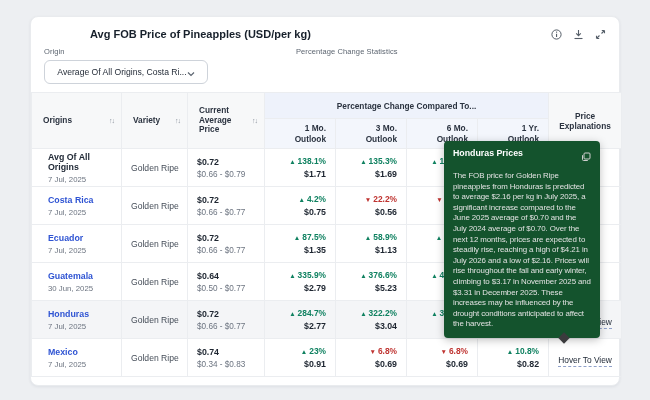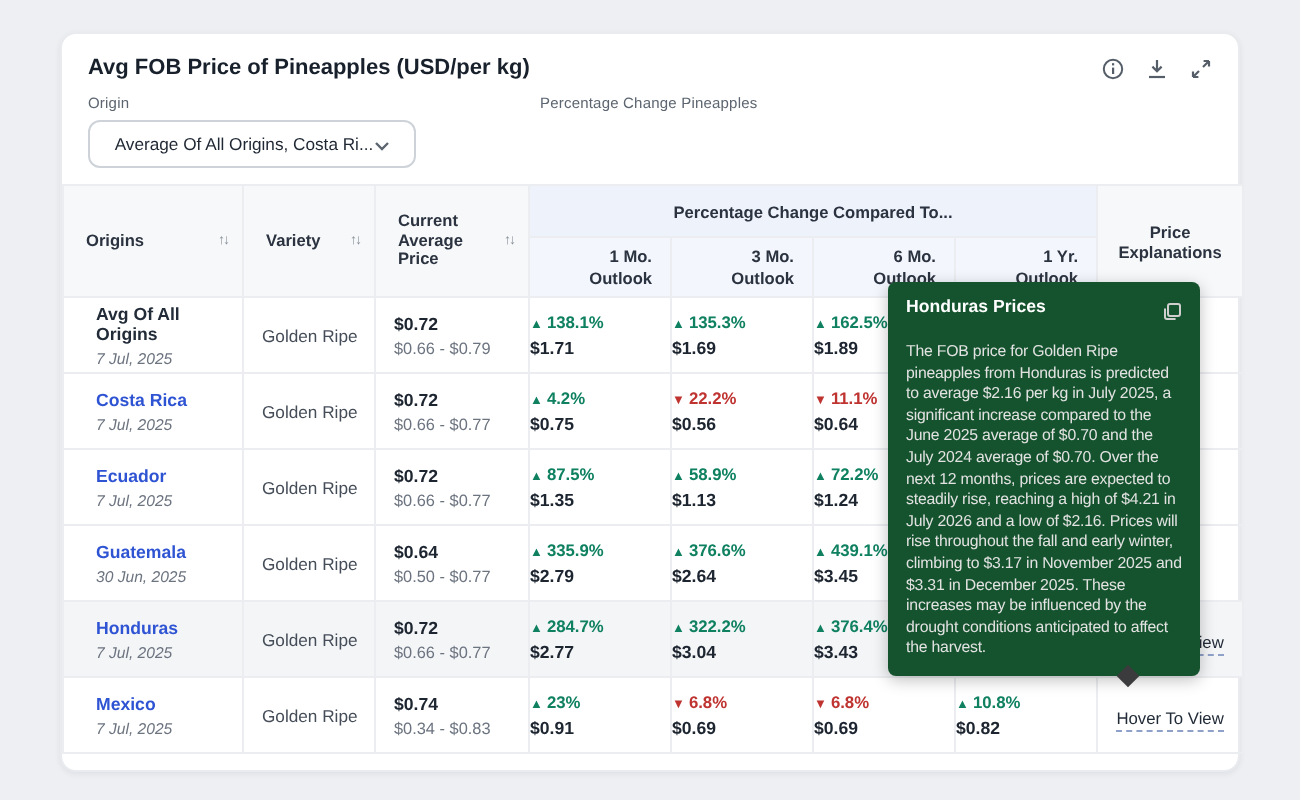--- a/index.html
+++ b/index.html
@@ -16,26 +16,27 @@
     width: 590px; height: 370px;
     background: #fff;
     border-radius: 8px;
     border: 1px solid #e9ebee;
     box-shadow: 0 1px 3px rgba(20,30,50,.07);
     overflow: visible;
   }
   .card-header {
     display: flex; justify-content: space-between; align-items: center;
     padding: 11px 13px 4px 13px;
+    margin-left: 46px;
   }
   .page-title { font-size: 11px; font-weight: bold; color: #17202b; }
   .hdr-icons { display: flex; gap: 11px; align-items: center; }
   .hdr-icons svg { display: block; cursor: pointer; }
 
-  .controls { display: flex; padding: 3px 13px 8px 13px; gap: 62px; }
+  .controls { display: flex; padding: 3px 13px 8px 13px; gap: 88px; }
   .ctl-label { font-size: 7.5px; color: #5c6570; margin-bottom: 4px; letter-spacing: .1px; }
   .origin-select {
     width: 164px; height: 24px;
     border: 1px solid #ced3da; border-radius: 6px;
     display: flex; align-items: center; justify-content: center;
     padding: 0 8px; cursor: pointer; background: #fff;
   }
   .origin-select .val {
     font-size: 8.6px; color: #1f2733; white-space: nowrap; overflow: hidden;
   }
@@ -65,26 +66,26 @@
   .th-flex { display: flex; align-items: center; justify-content: space-between; padding: 0 7px 0 11px; }
   .th-flex .lbl { line-height: 1.2; text-align: left; }
   .sort-icon { font-size: 7px; color: #8a929c; letter-spacing: -1px; }
   th.expl-th { text-align: center; padding: 0 6px; }
 
   tbody td { height: 38px; }
   tbody tr.hl td { background: #f4f5f7; }
   td.c1 { padding-left: 16px; }
   .o-name { font-size: 8.8px; font-weight: bold; color: #222b38; }
   .o-name.link { color: #2f54d3; cursor: pointer; }
-  .o-date { font-size: 7.8px; color: #6c7480; margin-top: 3px; font-style: italic; }
+  .o-date { font-size: 7.8px; color: #6c7480; margin-top: 3px; }
   td.c2 { padding-left: 9px; font-size: 8.6px; color: #454d58; }
   td.c3 { padding-left: 9px; }
   .p-val { font-size: 8.8px; font-weight: bold; color: #1d2530; }
   .p-range { font-size: 8.2px; color: #6c7480; margin-top: 3px; }
-  td.out { padding-right: 9px; }
+  td.out { text-align: right; padding-right: 9px; }
   .chg { font-size: 8.4px; font-weight: bold; }
   .chg .arrow { font-size: 6.5px; margin-right: 2px; }
   .chg.up { color: #0f8160; } .chg.down { color: #bf3330; }
   .chg.up .arrow::before { content: "▲"; }
   .chg.down .arrow::before { content: "▼"; }
   .chg.empty { visibility: hidden; }
   .o-val { font-size: 8.8px; font-weight: bold; color: #1d2530; margin-top: 3px; }
   td.expl { text-align: center; }
   .hover-link { font-size: 8.4px; color: #222b38; border-bottom: 1px dashed #8fa0c9; padding-bottom: 1px; cursor: pointer; }
 
@@ -135,21 +136,21 @@
     <div>
       <div class="ctl-label">Origin</div>
       <div class="origin-select">
         <span class="val">Average Of All Origins, Costa Ri...</span>
         <span><svg width="8" height="6" viewBox="0 0 8 6">
               <path d="M1 1.5l3 3 3-3" fill="none" stroke="#5c6570" stroke-width="1.2"></path>
             </svg></span>
       </div>
     </div>
     <div>
-      <div class="ctl-label">Percentage Change Pineapples</div>
+      <div class="ctl-label">Percentage Change Statistics</div>
     </div>
   </div>
 
   <table>
     <colgroup>
       <col class="c-origin">
         <col class="c-variety">
         <col class="c-price">
       <col class="c-out">
         <col class="c-out">
@@ -295,21 +296,21 @@
     <td class="c3">
       <div class="p-val">$0.64</div>
       <div class="p-range">$0.50 - $0.77</div>
     </td>
     <td class="out">
       <div class="chg up"><span class="arrow"></span><span>335.9%</span></div>
       <div class="o-val">$2.79</div>
     </td>
     <td class="out">
       <div class="chg up"><span class="arrow"></span><span>376.6%</span></div>
-      <div class="o-val">$2.64</div>
+      <div class="o-val">$5.23</div>
     </td>
     <td class="out">
       <div class="chg up"><span class="arrow"></span><span>439.1%</span></div>
       <div class="o-val">$3.45</div>
     </td>
     <td class="out">
       <div class="chg empty"><span class="arrow"></span><span></span></div>
       <div class="o-val"></div>
     </td>
     <td class="expl">

